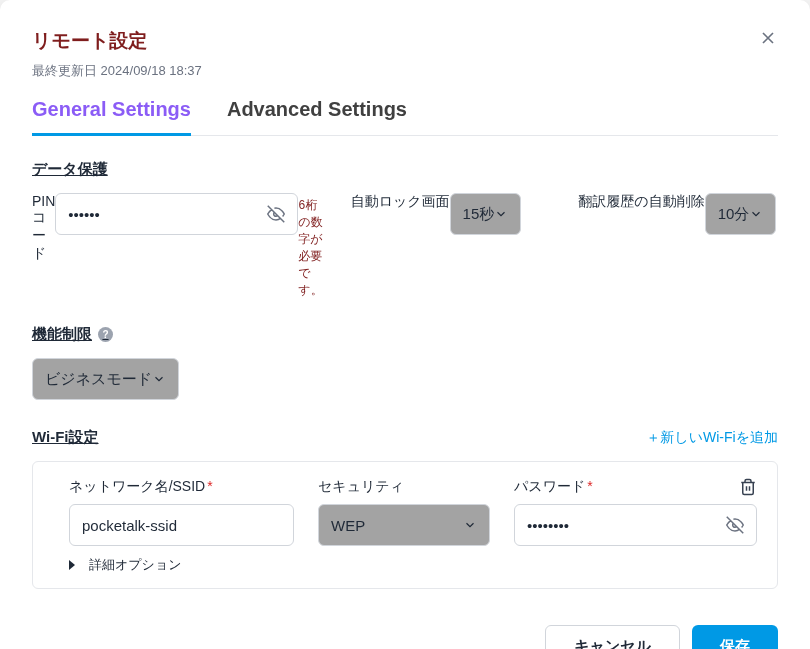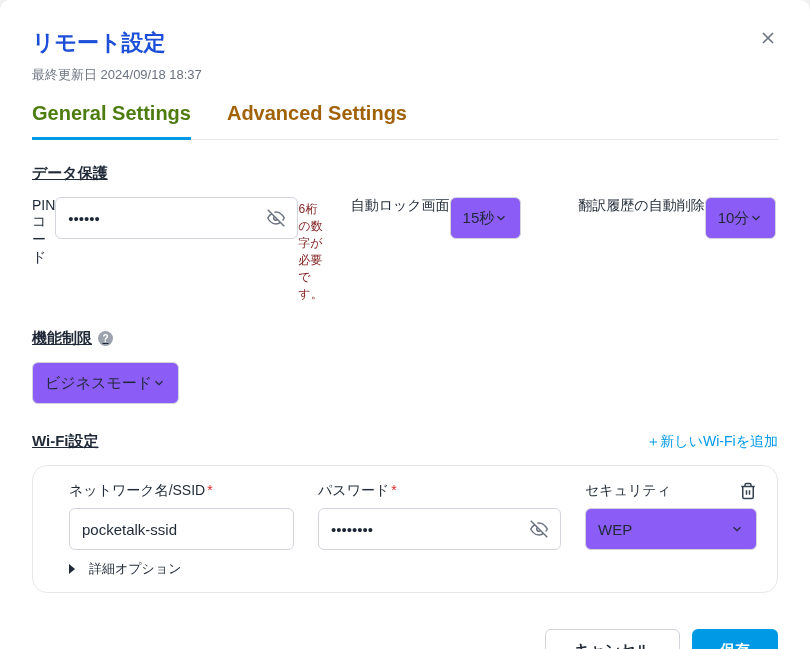--- a/index.html
+++ b/index.html
@@ -23,47 +23,47 @@
   position: absolute;
   top: 28px;
   right: 32px;
   width: 20px;
   height: 20px;
   cursor: pointer;
   color: #6b7280;
 }
 .close-btn svg { width: 100%; height: 100%; }
 .title {
-  font-size: 22px;
+  font-size: 19px;
   font-weight: 700;
-  color: #1d4ed8;
+  color: #7f1d1d;
   margin-bottom: 8px;
 }
 .subtitle {
   font-size: 13px;
   color: #6b7280;
   margin-bottom: 10px;
 }
 .tabs {
   display: flex;
   border-bottom: 1px solid #e5e7eb;
   gap: 36px;
   margin-bottom: 24px;
 }
 .tab {
   padding: 8px 0 12px 0;
   font-size: 20px;
   font-weight: 600;
-  color: #a16207;
+  color: #404040;
   cursor: pointer;
   border-bottom: 3px solid transparent;
   margin-bottom: -1px;
 }
 .tab.active {
-  color: #4d7c0f;
+  color: #8b5cf6;
   border-bottom-color: #0099e5;
 }
 .section-label {
   font-size: 15px;
   font-weight: 700;
   color: #1f2937;
   margin-bottom: 14px;
   display: flex;
   align-items: center;
   gap: 6px;
@@ -130,21 +130,21 @@
 }
 .select-wrap {
   display: flex;
   align-items: center;
   justify-content: space-between;
   border: 1px solid #d1d5db;
   border-radius: 6px;
   padding: 0 12px;
   height: 42px;
   cursor: pointer;
-  background: #8b5cf6;
+  background: #a3a3a3;
 }
 .select-val {
   font-size: 15px;
   color: #1f2937;
 }
 .chevron {
   width: 14px;
   height: 14px;
   color: #1f2937;
 }
@@ -159,21 +159,21 @@
 }
 .add-wifi {
   color: #0099e5;
   font-size: 14px;
   font-weight: 500;
   cursor: pointer;
   text-align: center;
 }
 .wifi-card {
   border: 1px solid #e5e7eb;
-  border-radius: 15px;
+  border-radius: 6px;
   padding: 16px 20px 14px 36px;
   position: relative;
 }
 .trash {
   position: absolute;
   top: 16px;
   right: 20px;
   width: 18px;
   height: 18px;
   color: #374151;
@@ -329,43 +329,43 @@
       <div class="wifi-field">
         <div class="field-label">
           <span>ネットワーク名/SSID</span><span class="required">*</span>
         </div>
         <div class="input-wrap">
           <input class="input" type="text" value="pocketalk-ssid" style="">
         </div>
       </div>
 
       <div class="wifi-field">
+        <div class="field-label">セキュリティ</div>
+        <div class="select-wrap">
+          <span class="select-val">WEP</span>
+          <span class="chevron"><svg viewBox="0 0 24 24" fill="none" stroke="currentColor" stroke-width="2">
+                <polyline points="6 9 12 15 18 9"></polyline>
+              </svg></span>
+        </div>
+      </div>
+
+      <div class="wifi-field">
         <div class="field-label">
           <span>パスワード</span><span class="required">*</span>
         </div>
         <div class="input-wrap">
           <input class="input" type="text" value="••••••••" style="">
           <span class="eye-icon">
             <svg viewBox="0 0 24 24" fill="none" stroke="currentColor" stroke-width="2">
                 <path d="M17.94 17.94A10 10 0 0 1 12 20c-7 0-11-8-11-8a18 18 0 0 1 5.06-5.94M9.9 4.24A9 9 0 0 1 12 4c7 0 11 8 11 8a18 18 0 0 1-2.16 3.19M1 1l22 22"></path>
                 <path d="M14.12 14.12a3 3 0 1 1-4.24-4.24"></path>
               </svg>
           </span>
         </div>
       </div>
-
-      <div class="wifi-field">
-        <div class="field-label">セキュリティ</div>
-        <div class="select-wrap">
-          <span class="select-val">WEP</span>
-          <span class="chevron"><svg viewBox="0 0 24 24" fill="none" stroke="currentColor" stroke-width="2">
-                <polyline points="6 9 12 15 18 9"></polyline>
-              </svg></span>
-        </div>
-      </div>
     </div>
 
     <div class="detail-toggle">
       <span class="triangle"></span>
       <span>詳細オプション</span>
     </div>
   </div>
 
   <div class="footer">
     <div class="btn btn-secondary">キャンセル</div>

